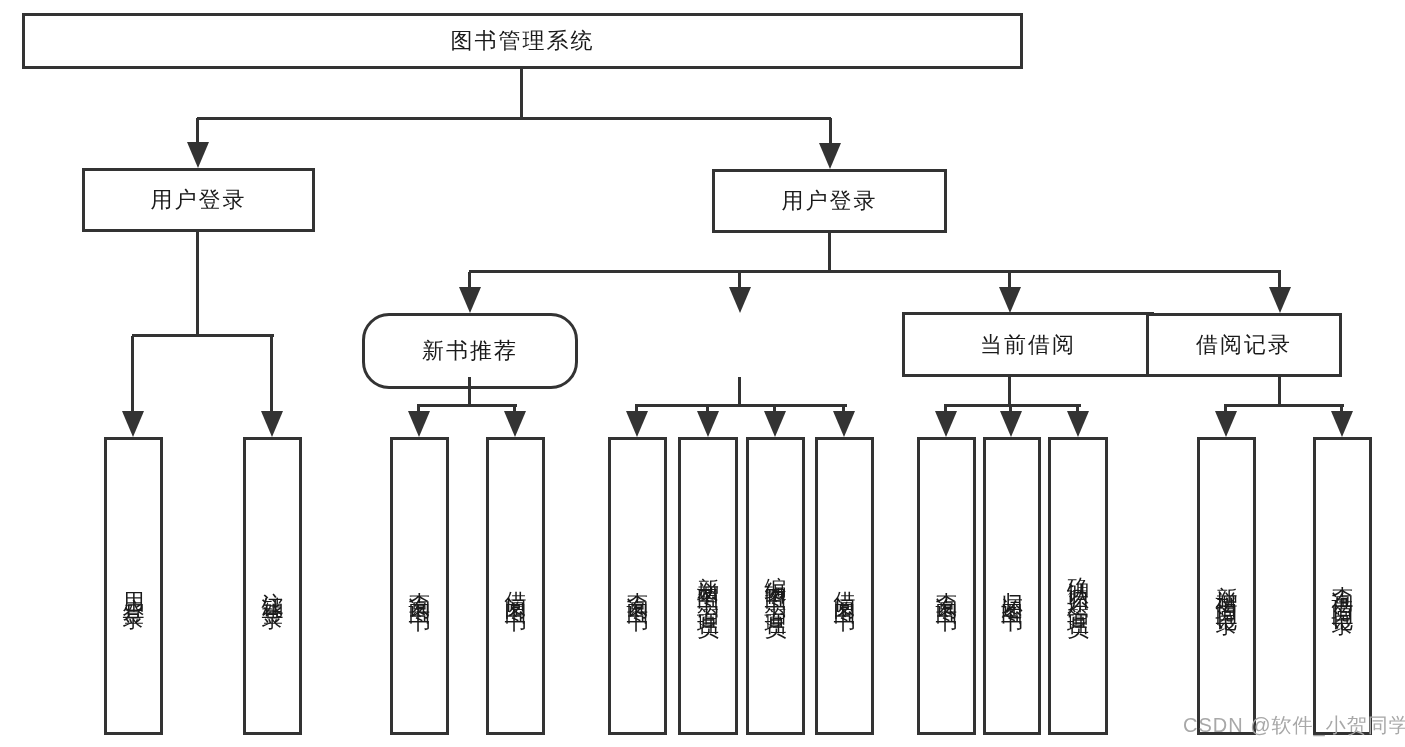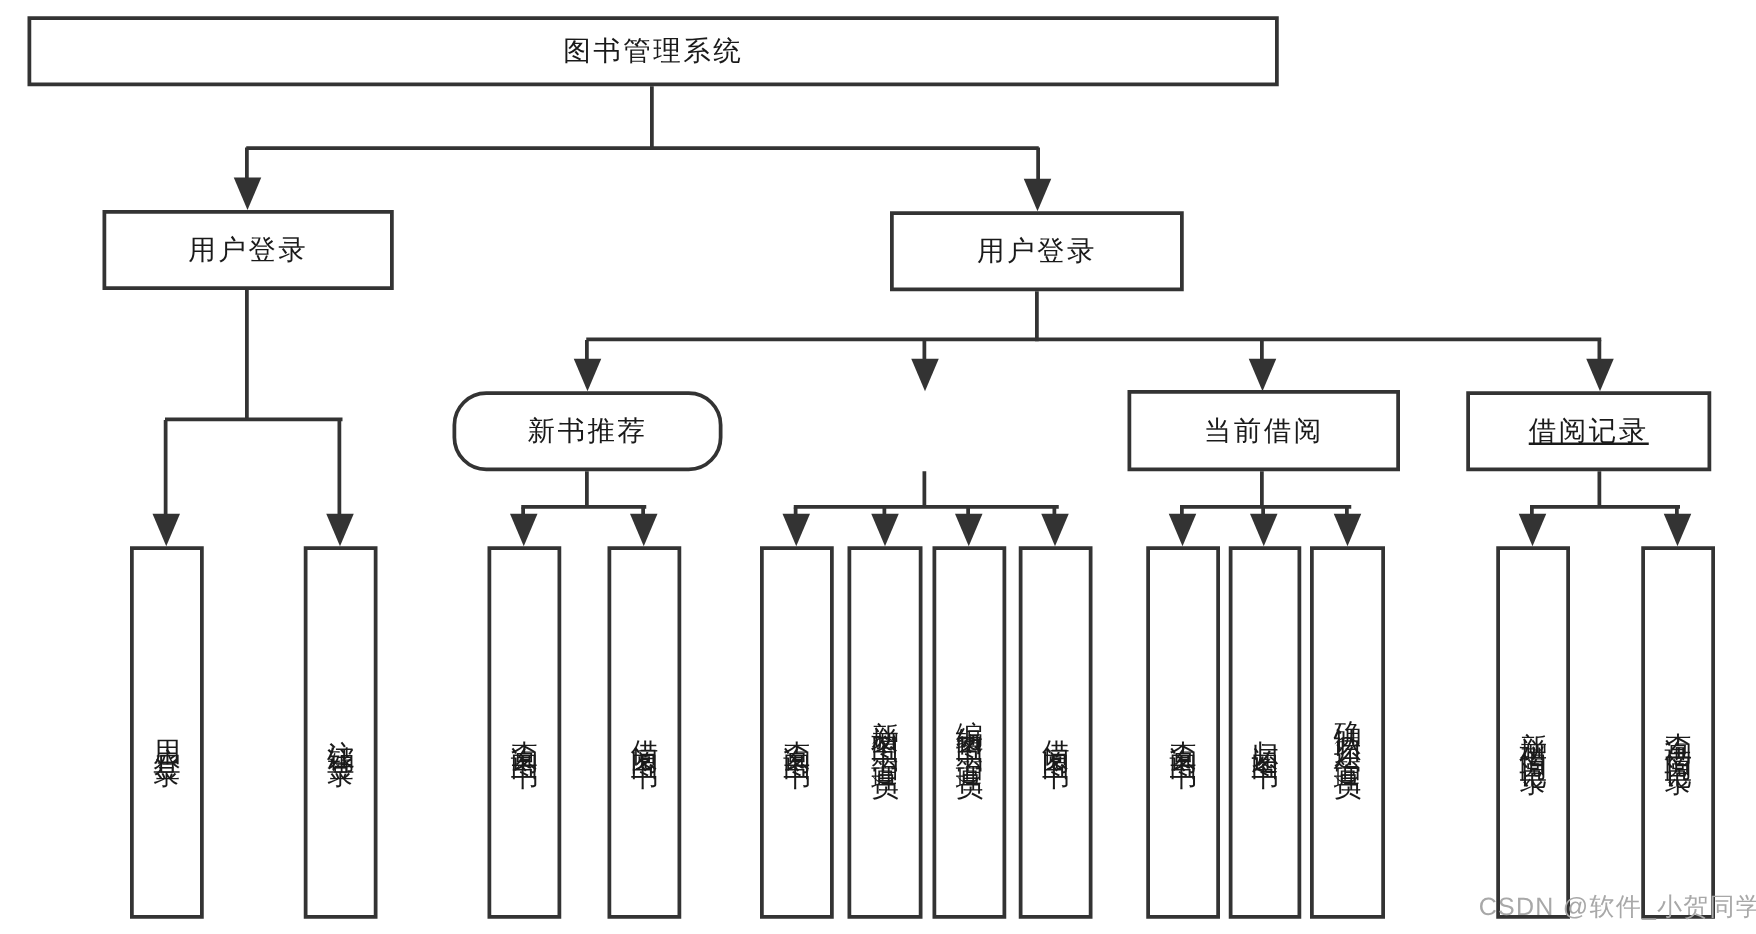--- a/index.html
+++ b/index.html
@@ -33,23 +33,23 @@
 </head>
 <body>
 
 <div class="stage">
 
   <div class="node" style="left:22px; top:13px; width:1001px; height:56px;">图书管理系统</div>
 
   <div class="node" style="left:82px; top:168px; width:233px; height:64px;">用户登录</div>
   <div class="node" style="left:712px; top:169px; width:235px; height:64px;">用户登录</div>
 
-  <div class="node" style="left:362px; top:313px; width:216px; height:64px;border-radius:27px;">新书推荐</div>
-  <div class="node" style="left:902px; top:312px; width:218px; height:65px;">当前借阅</div>
-  <div class="node" style="left:1173px; top:313px; width:196px; height:64px;text-decoration:underline;">借阅记录</div>
+  <div class="node" style="left:362px; top:313px; width:216px; height:76px;border-radius:27px;">新书推荐</div>
+  <div class="node" style="left:902px; top:312px; width:252px; height:65px;">当前借阅</div>
+  <div class="node" style="left:1146px; top:313px; width:196px; height:64px;">借阅记录</div>
 
   <div class="node leaf" style="left:104px; width:59px;">用户登录</div>
   <div class="node leaf" style="left:243px; width:59px;">注销登录</div>
   <div class="node leaf" style="left:390px; width:59px;">查询图书</div>
   <div class="node leaf" style="left:486px; width:59px;">借阅图书</div>
   <div class="node leaf" style="left:608px; width:59px;">查询图书</div>
   <div class="node leaf" style="left:678px; width:60px;">新增图书（管理员）</div>
   <div class="node leaf" style="left:746px; width:59px;">编辑图书（管理员）</div>
   <div class="node leaf" style="left:815px; width:59px;">借阅图书</div>
   <div class="node leaf" style="left:917px; width:59px;">查询图书</div>

